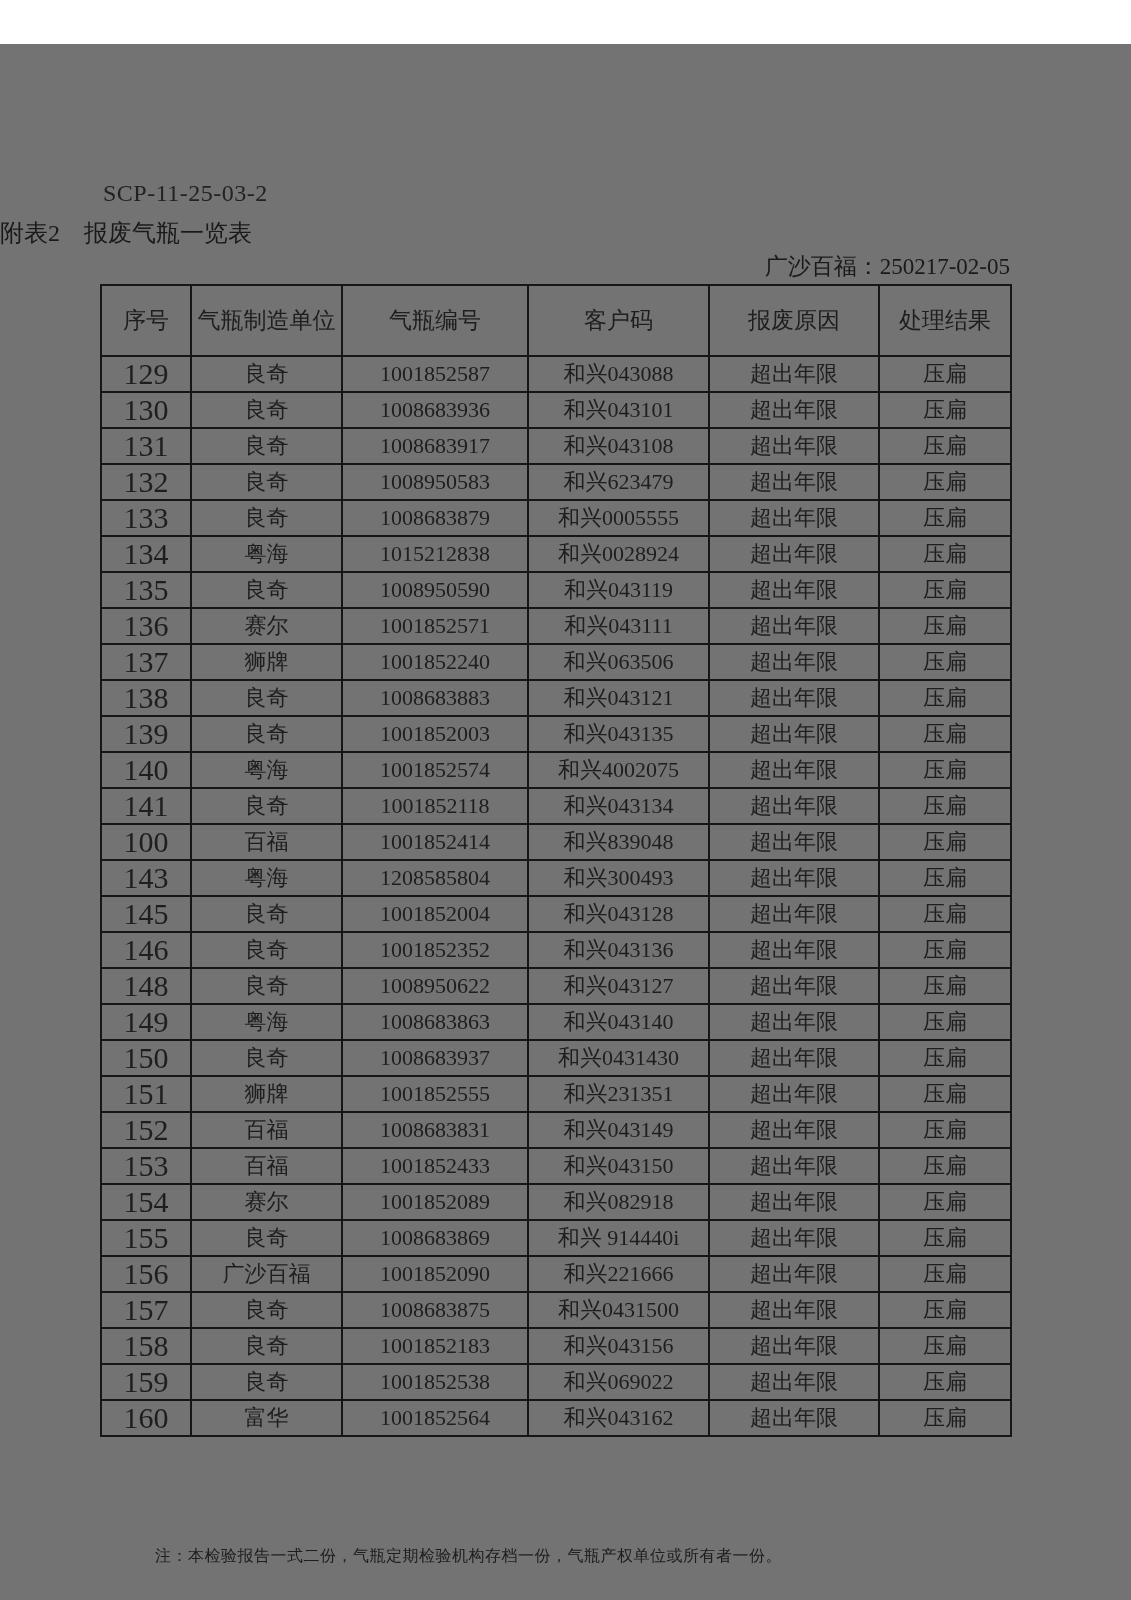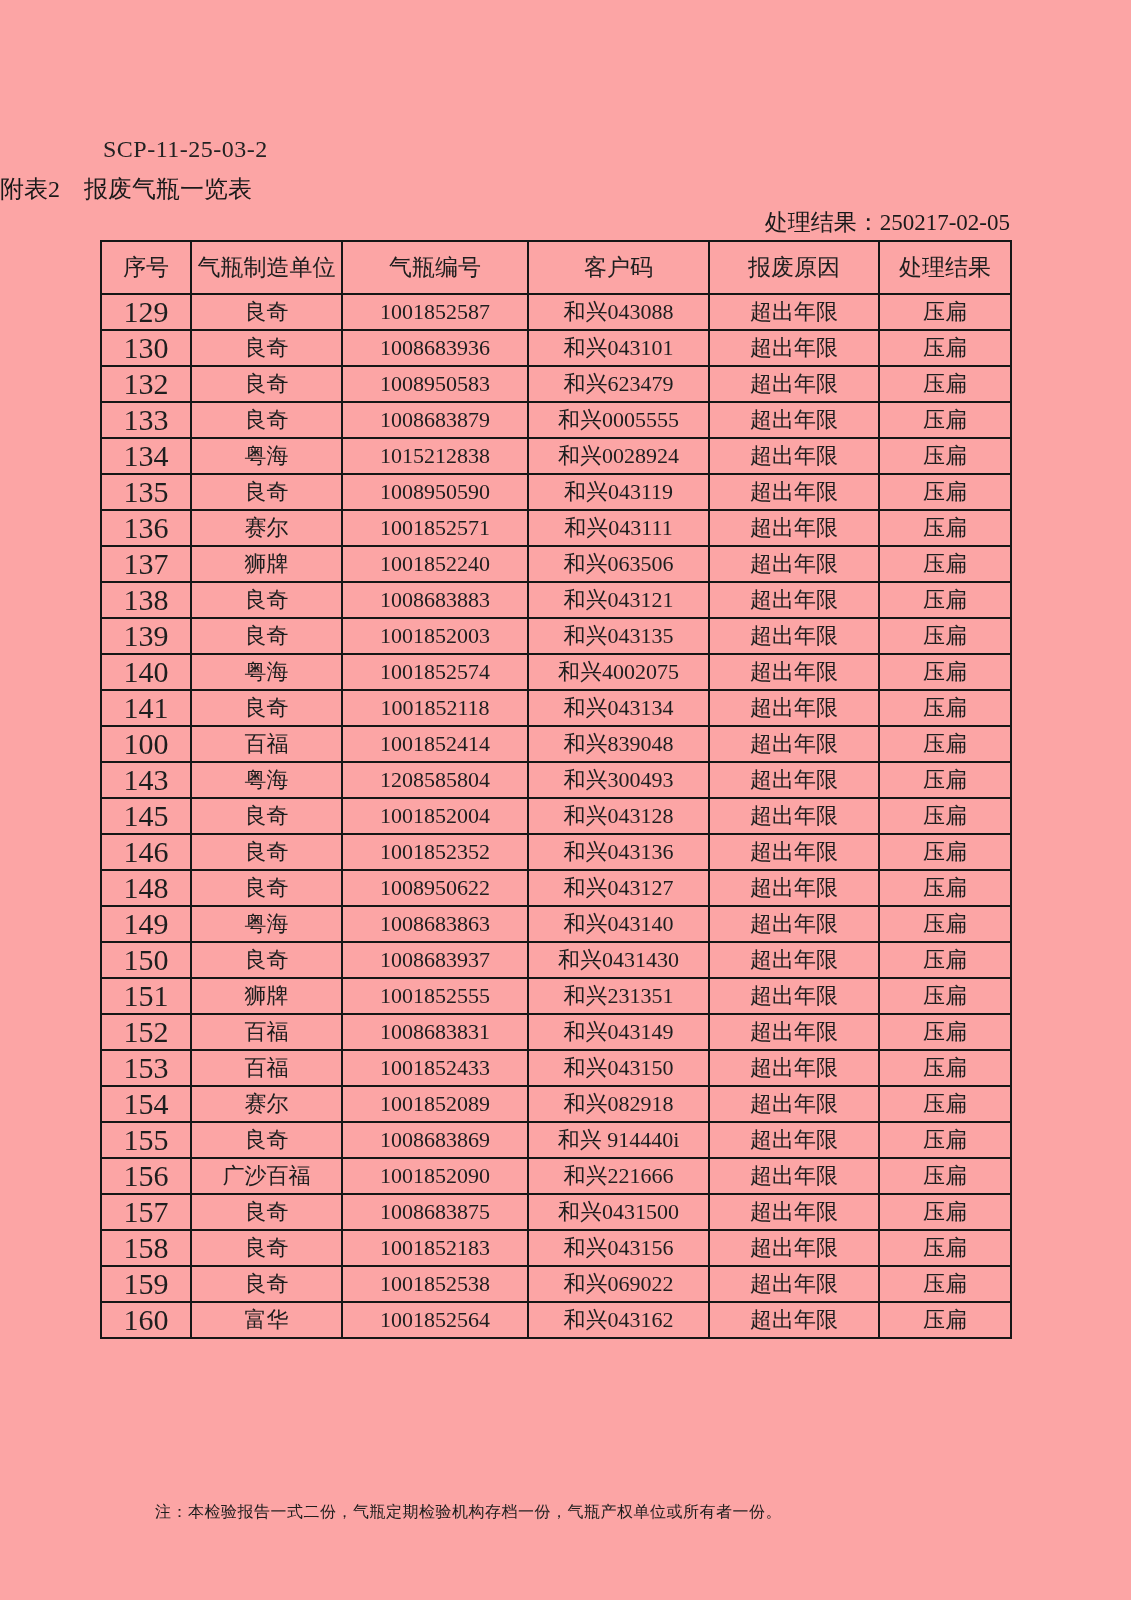--- a/index.html
+++ b/index.html
@@ -4,21 +4,21 @@
 <style>
   * { margin: 0; padding: 0; box-sizing: border-box; }
   html, body { background: #ffffff; }
   body {
     width: 1131px; height: 1600px;
     font-family: "Liberation Serif", "DejaVu Serif", serif;
     color: #1c1c1c;
     position: relative;
     overflow: hidden;
   }
-  .page { position: absolute; inset: 0; background: #fca5a5; }
+  .page { position: absolute; inset: 0; background: #737373; margin-top: 44px; }
 
   .doc-code {
     position: absolute; left: 103px; top: 136px;
     font-size: 24px; letter-spacing: 0.5px; color: #222;
   }
   .title {
     position: absolute; left: 0; top: 173px; width: 100%;
     text-align: left; font-size: 24px; color: #1a1a1a;
   }
   .report-line {
@@ -36,40 +36,40 @@
   table.list col.c4 { width: 181px; }
   table.list col.c5 { width: 170px; }
   table.list col.c6 { width: 132px; }
   table.list th, table.list td {
     border: 2px solid #161616;
     text-align: center; vertical-align: middle;
     font-weight: normal;
     color: #1e1e1e;
     overflow: hidden; white-space: nowrap;
   }
-  table.list th { height: 53px; font-size: 23px; }
+  table.list th { height: 71px; font-size: 23px; }
   table.list td { height: 35.3px; font-size: 22px; }
   table.list td:first-child { font-size: 30px; }
 
   .note {
     position: absolute; left: 155px; top: 1502px;
     font-size: 16px; color: #1d1d1d; letter-spacing: 0.5px;
   }
 </style>
 </head>
 <body>
 
 <div class="page">
 
   <div class="doc-code">SCP-11-25-03-2</div>
 
   <div class="title">附表2　报废气瓶一览表</div>
 
   <div class="report-line">
-    <span>处理结果：</span><span>250217-02-05</span>
+    <span>广沙百福：</span><span>250217-02-05</span>
   </div>
 
   <table class="list">
     <colgroup>
       <col class="c1">
         <col class="c2">
         <col class="c3">
       <col class="c4">
         <col class="c5">
         <col class="c6">
@@ -95,20 +95,28 @@
         </tr>
         <tr>
           <td>130</td>
           <td>良奇</td>
           <td>1008683936</td>
           <td>和兴043101</td>
           <td>超出年限</td>
           <td>压扁</td>
         </tr>
         <tr>
+          <td>131</td>
+          <td>良奇</td>
+          <td>1008683917</td>
+          <td>和兴043108</td>
+          <td>超出年限</td>
+          <td>压扁</td>
+        </tr>
+        <tr>
           <td>132</td>
           <td>良奇</td>
           <td>1008950583</td>
           <td>和兴623479</td>
           <td>超出年限</td>
           <td>压扁</td>
         </tr>
         <tr>
           <td>133</td>
           <td>良奇</td>

